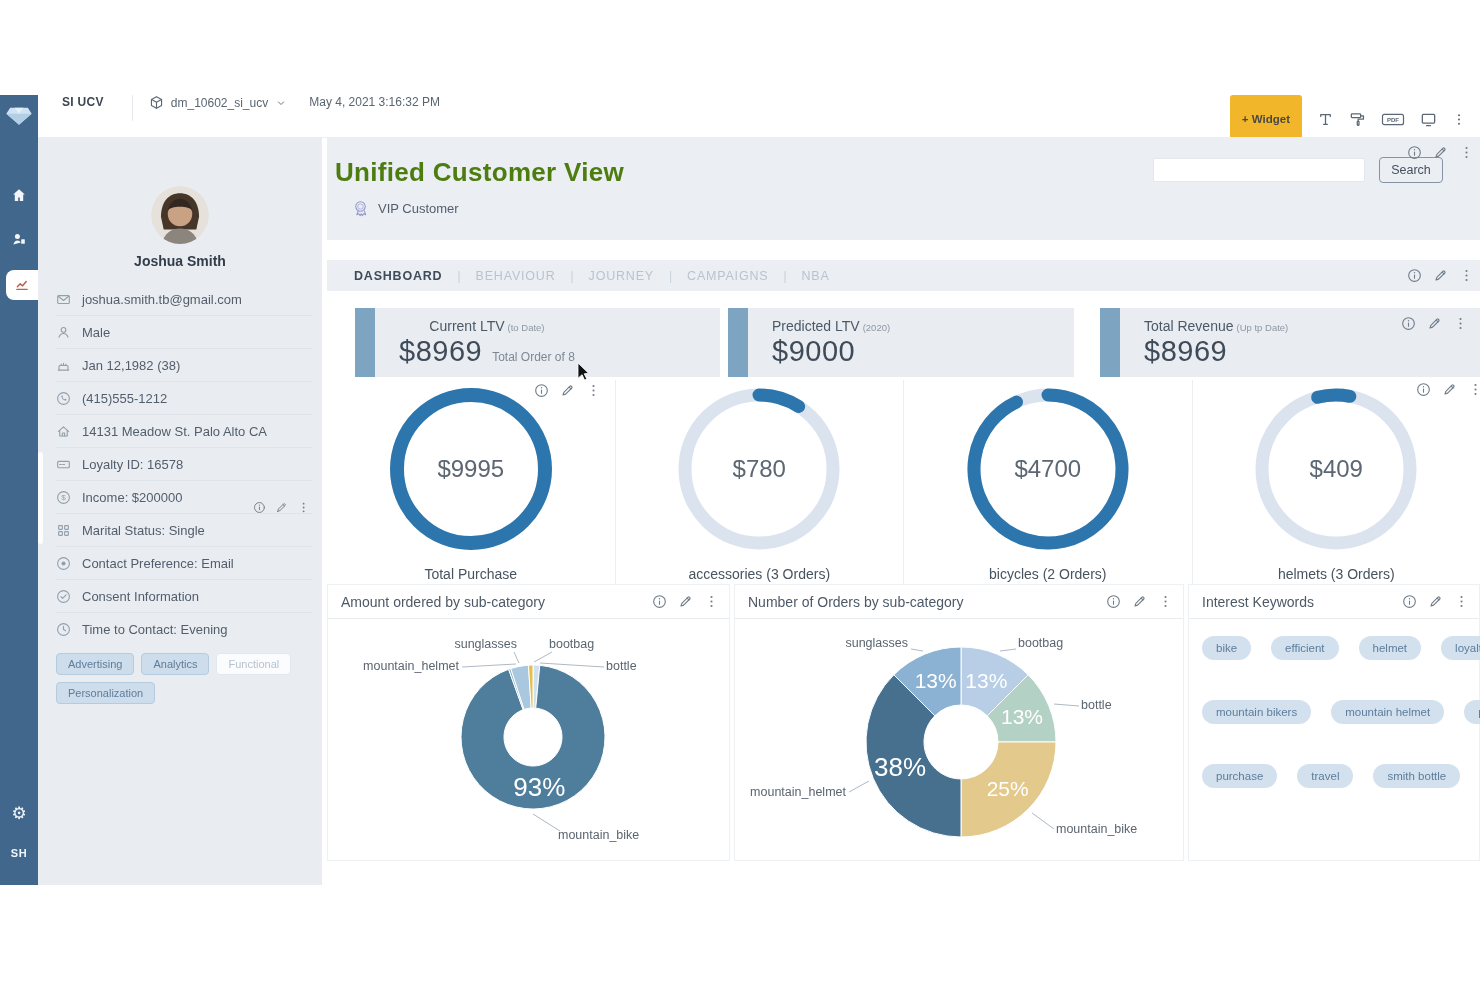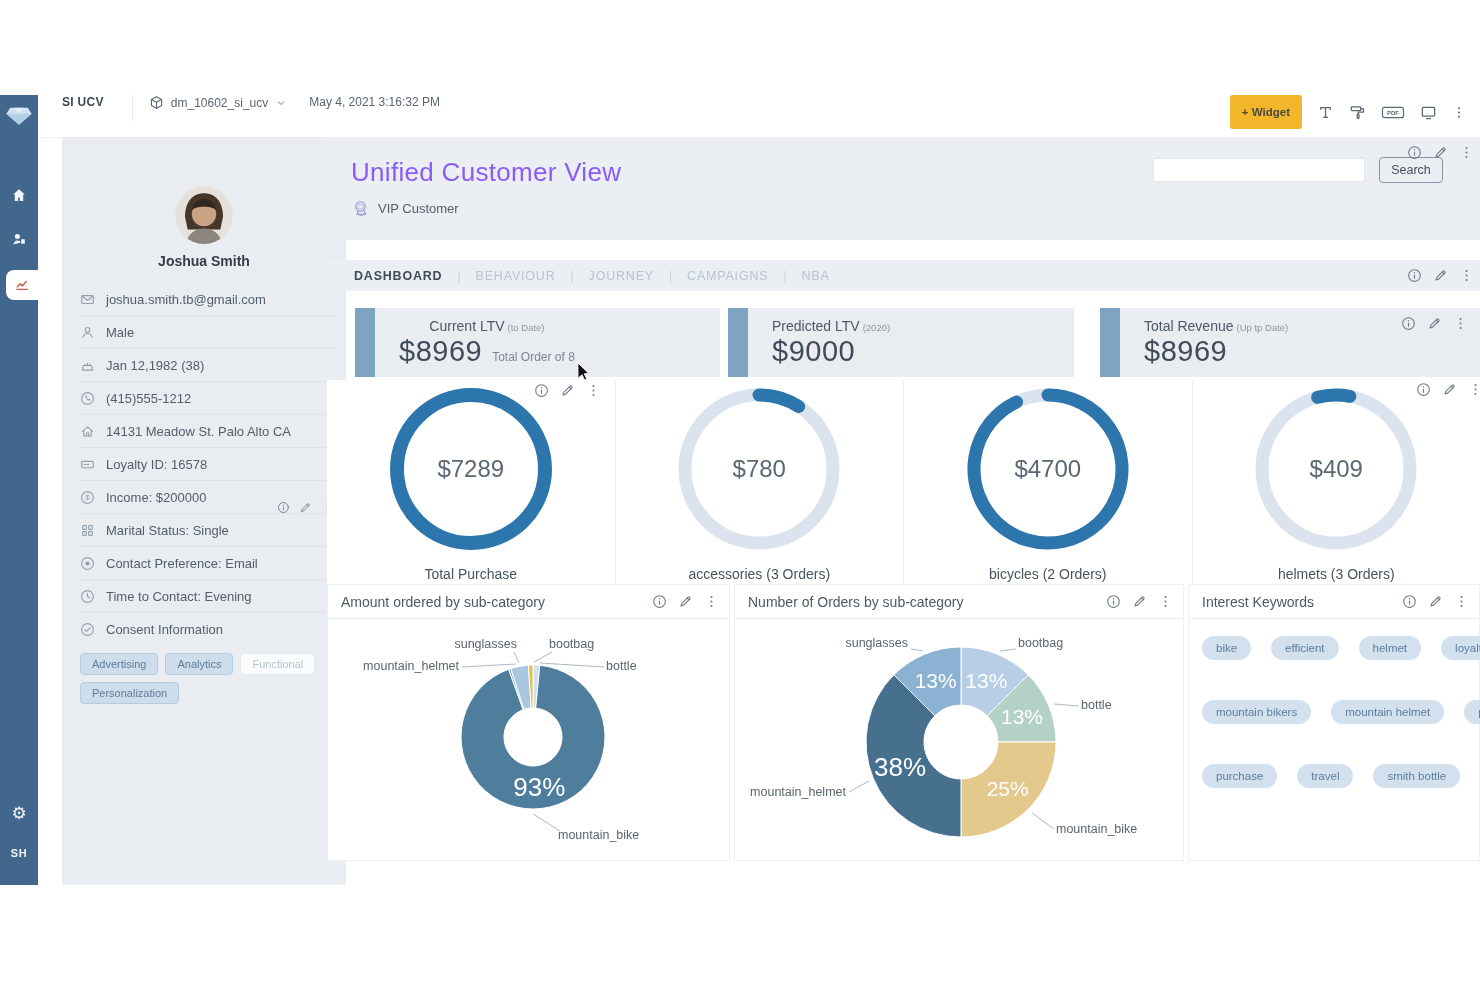--- a/index.html
+++ b/index.html
@@ -19,42 +19,42 @@
   .rail-sh{top:752px;font-size:11px;font-weight:bold;letter-spacing:.5px;}
   
   .topbar{position:absolute;left:38px;top:95px;width:1442px;height:42px;background:#fff;
           border-bottom:1px solid #edf0f3;display:flex;align-items:flex-start;font-size:12px;color:#5a6572;}
   .tb-app{margin-left:24px;font-weight:bold;color:#3d4752;letter-spacing:.3px;}
   .tb-div{width:1px;height:26px;background:#e6eaee;margin:0 16px 0 28px;}
   .tb-model{display:flex;align-items:center;gap:7px;cursor:pointer;}
   .tb-date{margin-left:22px;}
   .tb-right{margin-left:auto;display:flex;align-items:center;gap:15px;margin-right:14px;color:#5b6874;}
   .widget-btn{background:#f2b62b;color:#4c4a45;font-size:11.5px;font-weight:bold;border:none;
-              border-radius:3px;padding:11px 12px;cursor:pointer;}
+              border-radius:3px;padding:18px 12px;cursor:pointer;}
   .tb-ic{width:17px;height:17px;color:#5b6874;}
   .tb-ic.wide{width:24px;}
   
-  .sidebar{position:absolute;left:38px;top:137px;width:284px;height:748px;background:#e9edf2;margin-left:24px;}
+  .sidebar{position:absolute;left:38px;top:137px;width:284px;height:748px;background:#e9edf2;}
   .avatar-wrap{width:58px;height:58px;border-radius:50%;overflow:hidden;margin:49px auto 0;}
   .profile-name{text-align:center;margin-top:9px;font-size:14px;font-weight:bold;color:#323d49;}
   .p-rows{margin-top:14px;}
   .p-row{position:relative;display:flex;align-items:center;height:32px;margin:0 10px 0 18px;
          border-bottom:1px solid #dfe4ea;}
   .p-row:last-child{border-bottom:none;}
   .p-ic{width:15px;height:15px;flex:0 0 15px;}
   .p-tx{margin-left:11px;font-size:13px;color:#525e6b;white-space:nowrap;}
   .row-trio{position:absolute;right:2px;top:-14px;transform:scale(.85);transform-origin:right;}
   .chips{display:flex;flex-wrap:wrap;gap:7px;margin:8px 10px 0 18px;}
   .chip{font-size:11px;padding:4px 11px;border-radius:4px;background:#fbfcfd;color:#b6c2ce;
         border:1px solid #e3e8ee;cursor:pointer;}
   .chip.filled{background:#cdddeb;color:#5f7d99;border:1px solid #b5cbdf;}
   .scroll-thumb{position:absolute;left:38px;top:452px;width:5px;height:92px;background:#fdfdfe;border-radius:3px;}
   
   .main-header{position:absolute;left:327px;top:137px;width:1153px;height:103px;background:#ebeff4;}
-  .mh-title{position:absolute;left:24px;top:20px;font-size:26px;color:#8b5cf6;letter-spacing:.3px;}
+  .mh-title{position:absolute;left:8px;top:20px;font-size:26px;color:#4d7c0f;letter-spacing:.3px;font-weight:bold;}
   .vip{position:absolute;left:24px;top:62px;display:flex;align-items:center;gap:8px;font-size:13px;color:#535f6c;}
   .vip .icon{width:19px;height:19px;color:#9296cc;}
   .search-input{position:absolute;left:826px;top:21px;width:212px;height:24px;border:1px solid #e3e8ed;
                 border-radius:2px;background:#fff;padding:0 8px;font-size:12px;box-sizing:border-box;}
   .search-btn{position:absolute;left:1052px;top:20px;width:64px;height:26px;background:transparent;
               border:1px solid #8494a4;border-radius:4px;font-size:12.5px;color:#44505e;cursor:pointer;}
   
   .trio{display:inline-flex;gap:11px;align-items:center;color:#717d89;}
   .t-ic{width:15px;height:15px;color:#717d89;cursor:pointer;}
   .header-trio{position:absolute;right:6px;top:8px;}
@@ -314,33 +314,33 @@
               <circle cx="8" cy="8" r="6.3"></circle>
               <circle cx="8" cy="8" r="2.2" fill="currentColor" stroke="none"></circle>
             </svg>
           </span>
           <span class="p-tx">Contact Preference: Email</span>
         </div>
         <div class="p-row">
           <span class="icon p-ic">
             <svg viewBox="0 0 16 16" fill="none" stroke="currentColor" stroke-width="1.2" stroke-linecap="round" stroke-linejoin="round">
               <circle cx="8" cy="8" r="6.3"></circle>
+              <path d="M5.2 8.2l1.9 1.9 3.7-3.9"></path>
+            </svg>
+          </span>
+          <span class="p-tx">Consent Information</span>
+        </div>
+        <div class="p-row">
+          <span class="icon p-ic">
+            <svg viewBox="0 0 16 16" fill="none" stroke="currentColor" stroke-width="1.2" stroke-linecap="round" stroke-linejoin="round">
+              <circle cx="8" cy="8" r="6.3"></circle>
               <path d="M8 4.6V8l2.3 1.4"></path>
             </svg>
           </span>
           <span class="p-tx">Time to Contact: Evening</span>
-        </div>
-        <div class="p-row">
-          <span class="icon p-ic">
-            <svg viewBox="0 0 16 16" fill="none" stroke="currentColor" stroke-width="1.2" stroke-linecap="round" stroke-linejoin="round">
-              <circle cx="8" cy="8" r="6.3"></circle>
-              <path d="M5.2 8.2l1.9 1.9 3.7-3.9"></path>
-            </svg>
-          </span>
-          <span class="p-tx">Consent Information</span>
         </div>
       </div>
     <div class="chips" id="consent-chips">
         <span class="chip filled">Advertising</span>
         <span class="chip filled">Analytics</span>
         <span class="chip">Functional</span>
         <span class="chip filled">Personalization</span>
       </div>
   </div>
   <div class="scroll-thumb"></div>
@@ -472,21 +472,21 @@
       </div>
     </div>
 
   <div class="gauges-row" id="gauges-row">
       <div class="gauge-tile">
         <div class="gauge-holder">
           <svg width="170" height="170" viewBox="0 0 170 170">
             <circle cx="85" cy="85" r="74" stroke="#dbe4ee" stroke-width="13" fill="none"></circle>
             <circle cx="85" cy="85" r="74" stroke="#2d76ad" stroke-width="14" fill="none"></circle>
           </svg>
-          <div class="gauge-value">$7289</div>
+          <div class="gauge-value">$9995</div>
         </div>
         <div class="gauge-label">Total Purchase</div>
         <span class="trio tile-trio">
           <span class="icon t-ic">
             <svg viewBox="0 0 16 16" fill="none" stroke="currentColor" stroke-width="1.2" stroke-linecap="round" stroke-linejoin="round">
               <circle cx="8" cy="8" r="6.2"></circle>
               <path d="M8 7.4v3.4"></path>
               <circle cx="8" cy="5" r=".75" fill="currentColor" stroke="none"></circle>
             </svg>
           </span>

